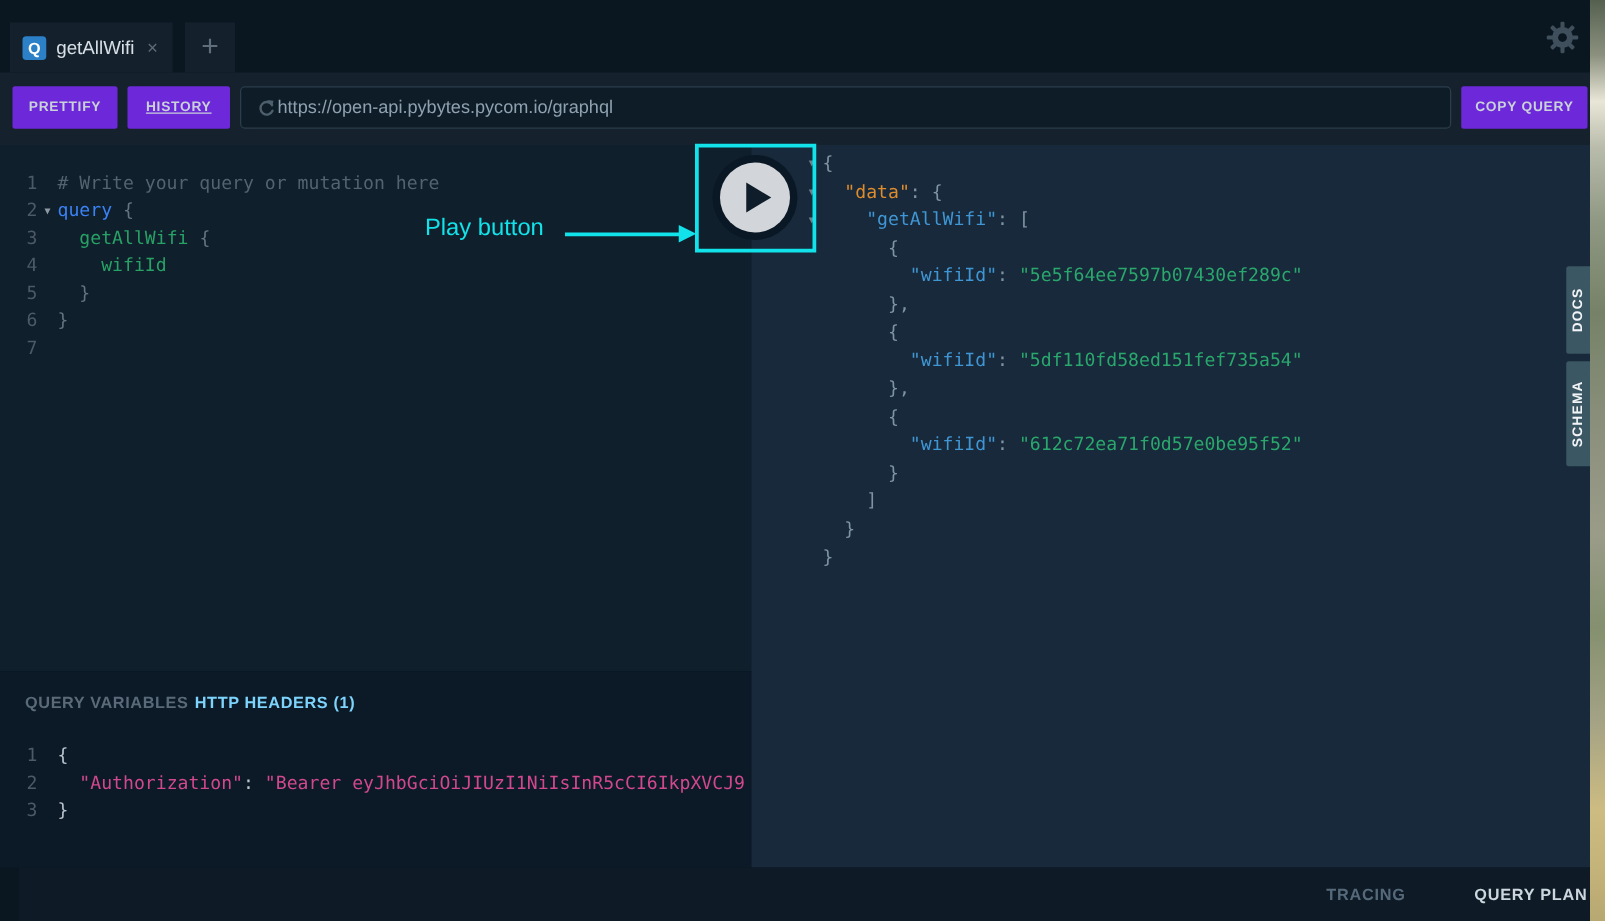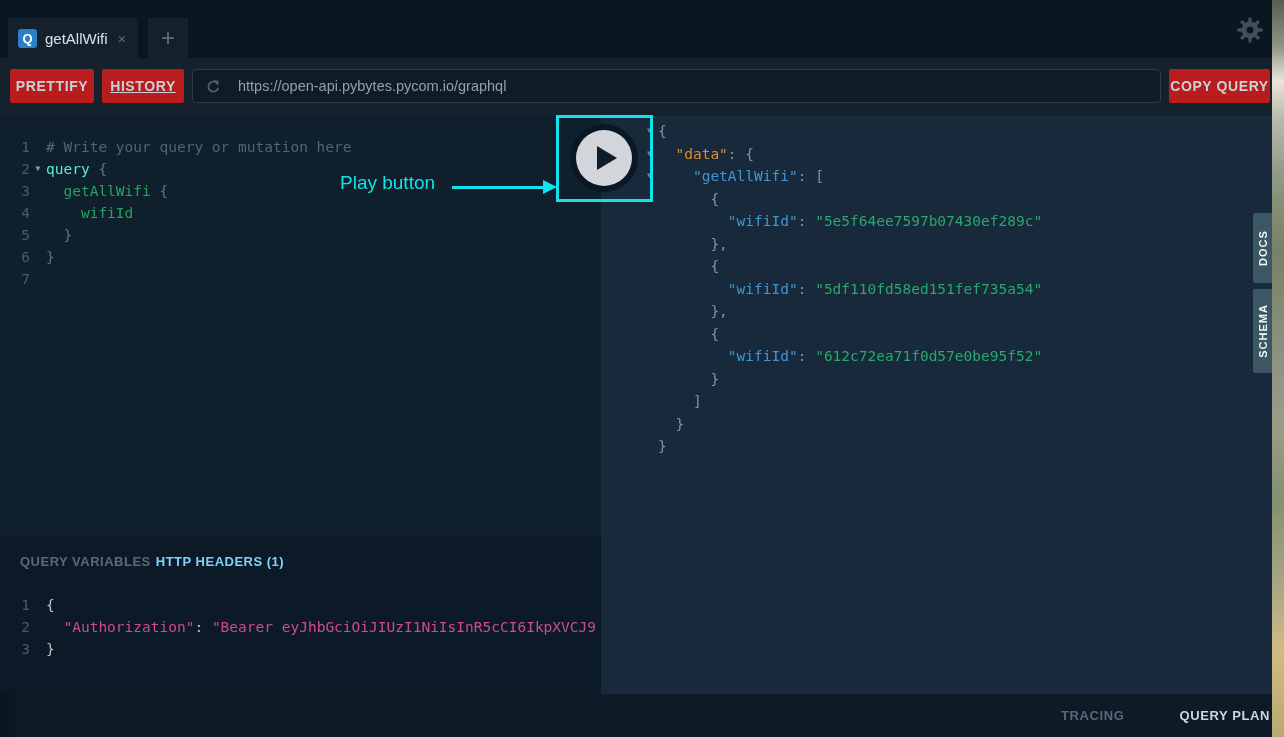--- a/index.html
+++ b/index.html
@@ -22,29 +22,29 @@
   .q-badge { width:19px; height:19px; border-radius:3px; background:#2b80c7; color:#fff;
              font-size:13px; font-weight:bold; display:flex; align-items:center; justify-content:center; }
   .tab-title { color:#d8e0e7; font-size:15px; }
   .tab-close { color:#5c6b77; font-size:15px; margin-left:2px; }
   .tab-new { position:absolute; left:148px; top:18px; width:40px; height:40px; background:#14212d;
              color:#5f6e7a; font-size:24px; font-weight:300; display:flex; align-items:center; justify-content:center; }
   .gear { position:absolute; left:1236px; top:16px; width:28px; height:28px; }
 
   
   .toolbar { position:absolute; left:0; top:58px; width:1272px; height:58px; background:#15222e; }
-  .tb-btn { position:absolute; top:11px; height:34px; background:#b91c1c; color:#c9d1d9;
-            font-size:14px; font-weight:600; letter-spacing:0.6px; display:flex;
+  .tb-btn { position:absolute; top:11px; height:34px; background:#6d28d9; color:#c9d1d9;
+            font-size:11px; font-weight:600; letter-spacing:0.6px; display:flex;
             align-items:center; justify-content:center; border-radius:2px; }
   .btn-prettify { left:10px; width:84px; }
   .btn-history  { left:102px; width:82px;text-decoration:underline; }
   .btn-copycurl { left:1169px; width:101px; }
   .url-box { position:absolute; left:192px; top:11px; width:969px; height:34px; background:#0e1c28;
              border:1px solid #2b3c4b; border-radius:4px; display:flex; align-items:center;
-             padding:0 12px; gap:16px; }
+             padding:0 12px; gap:0; }
   .url-text { color:#8fa1af; font-size:14.5px; }
 
   
   .editor-pane  { position:absolute; left:0; top:116px; width:601px; height:421px; background:#0f1f2b; overflow:hidden; }
   .results-pane { position:absolute; left:601px; top:116px; width:671px; height:578px; background:#17293a; overflow:hidden; }
   .vars-panel   { position:absolute; left:0; top:537px; width:601px; height:157px; background:#0b1a26; overflow:hidden; }
   .footer { position:absolute; left:15px; top:694px; width:1272px; height:43px; background:#0e1b26;
             display:flex; align-items:center; justify-content:flex-end; padding-right:17px; gap:15px; }
   .footer .dim    { color:#56697a; font-size:13px; font-weight:600; letter-spacing:0.6px; }
   .footer .bright { color:#ccd6de; font-size:13px; font-weight:600; letter-spacing:0.6px;margin-left:40px; }
@@ -54,21 +54,21 @@
   .results-pane .codebox { line-height:22.5px; padding-top:4px; }
   .editor-pane  .codebox { padding-top:20px; }
   .crow { display:flex; white-space:pre; }
   .gut { width:30px; text-align:right; color:#4b5a66; flex:none; }
   .foldslot { width:16px; text-align:center; font-size:8px; line-height:22px; color:#8d99a3; flex:none; }
   .results-pane .foldslot { color:#6e8090; line-height:22.5px; }
   .results-pane .crow { padding-left:40px; }
   .results-pane .foldslot { width:17px; }
   .codeln { flex:none; }
   .tk-cm  { color:#53636f; }
-  .tk-kw  { color:#5eead4; }
+  .tk-kw  { color:#3b82f6; }
   .tk-fld { color:#28a166; }
   .tk-pn  { color:#64737f; }
   .tk-rpn { color:#7e93a3; }
   .tk-key1{ color:#df8c2c; }
   .tk-key2{ color:#4096d4; }
   .tk-str { color:#2aa76d; }
   .tk-vpn { color:#b9c3cc; }
   .tk-pink{ color:#d2488f; }
 
   

